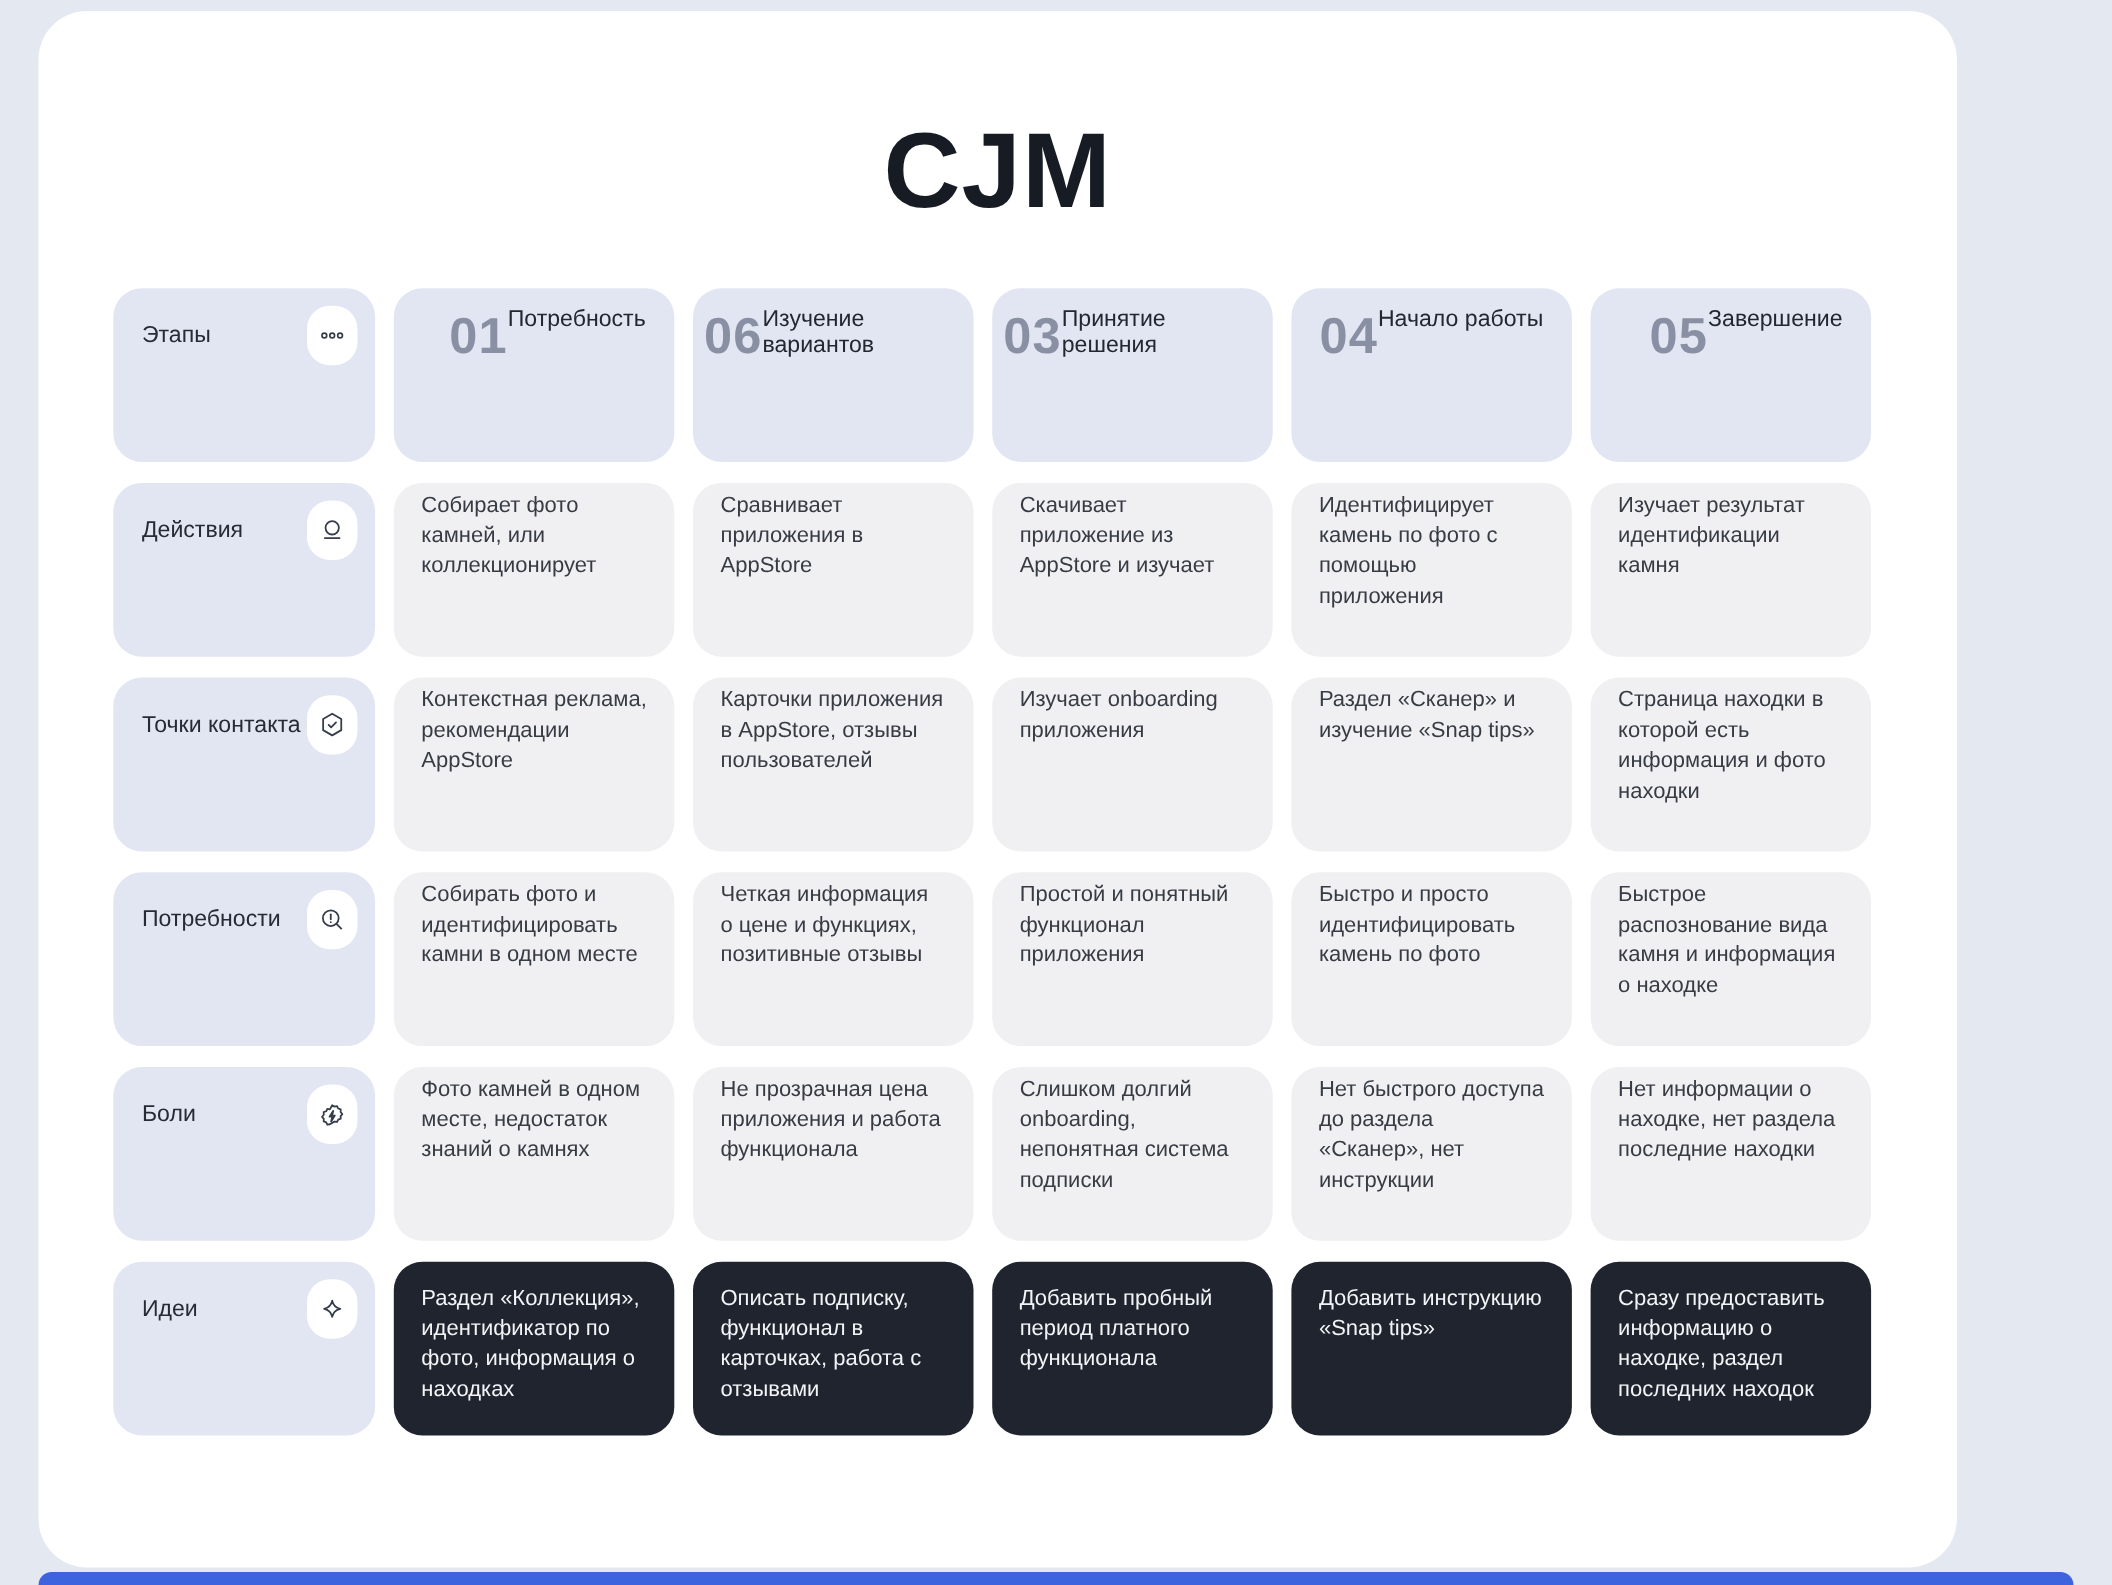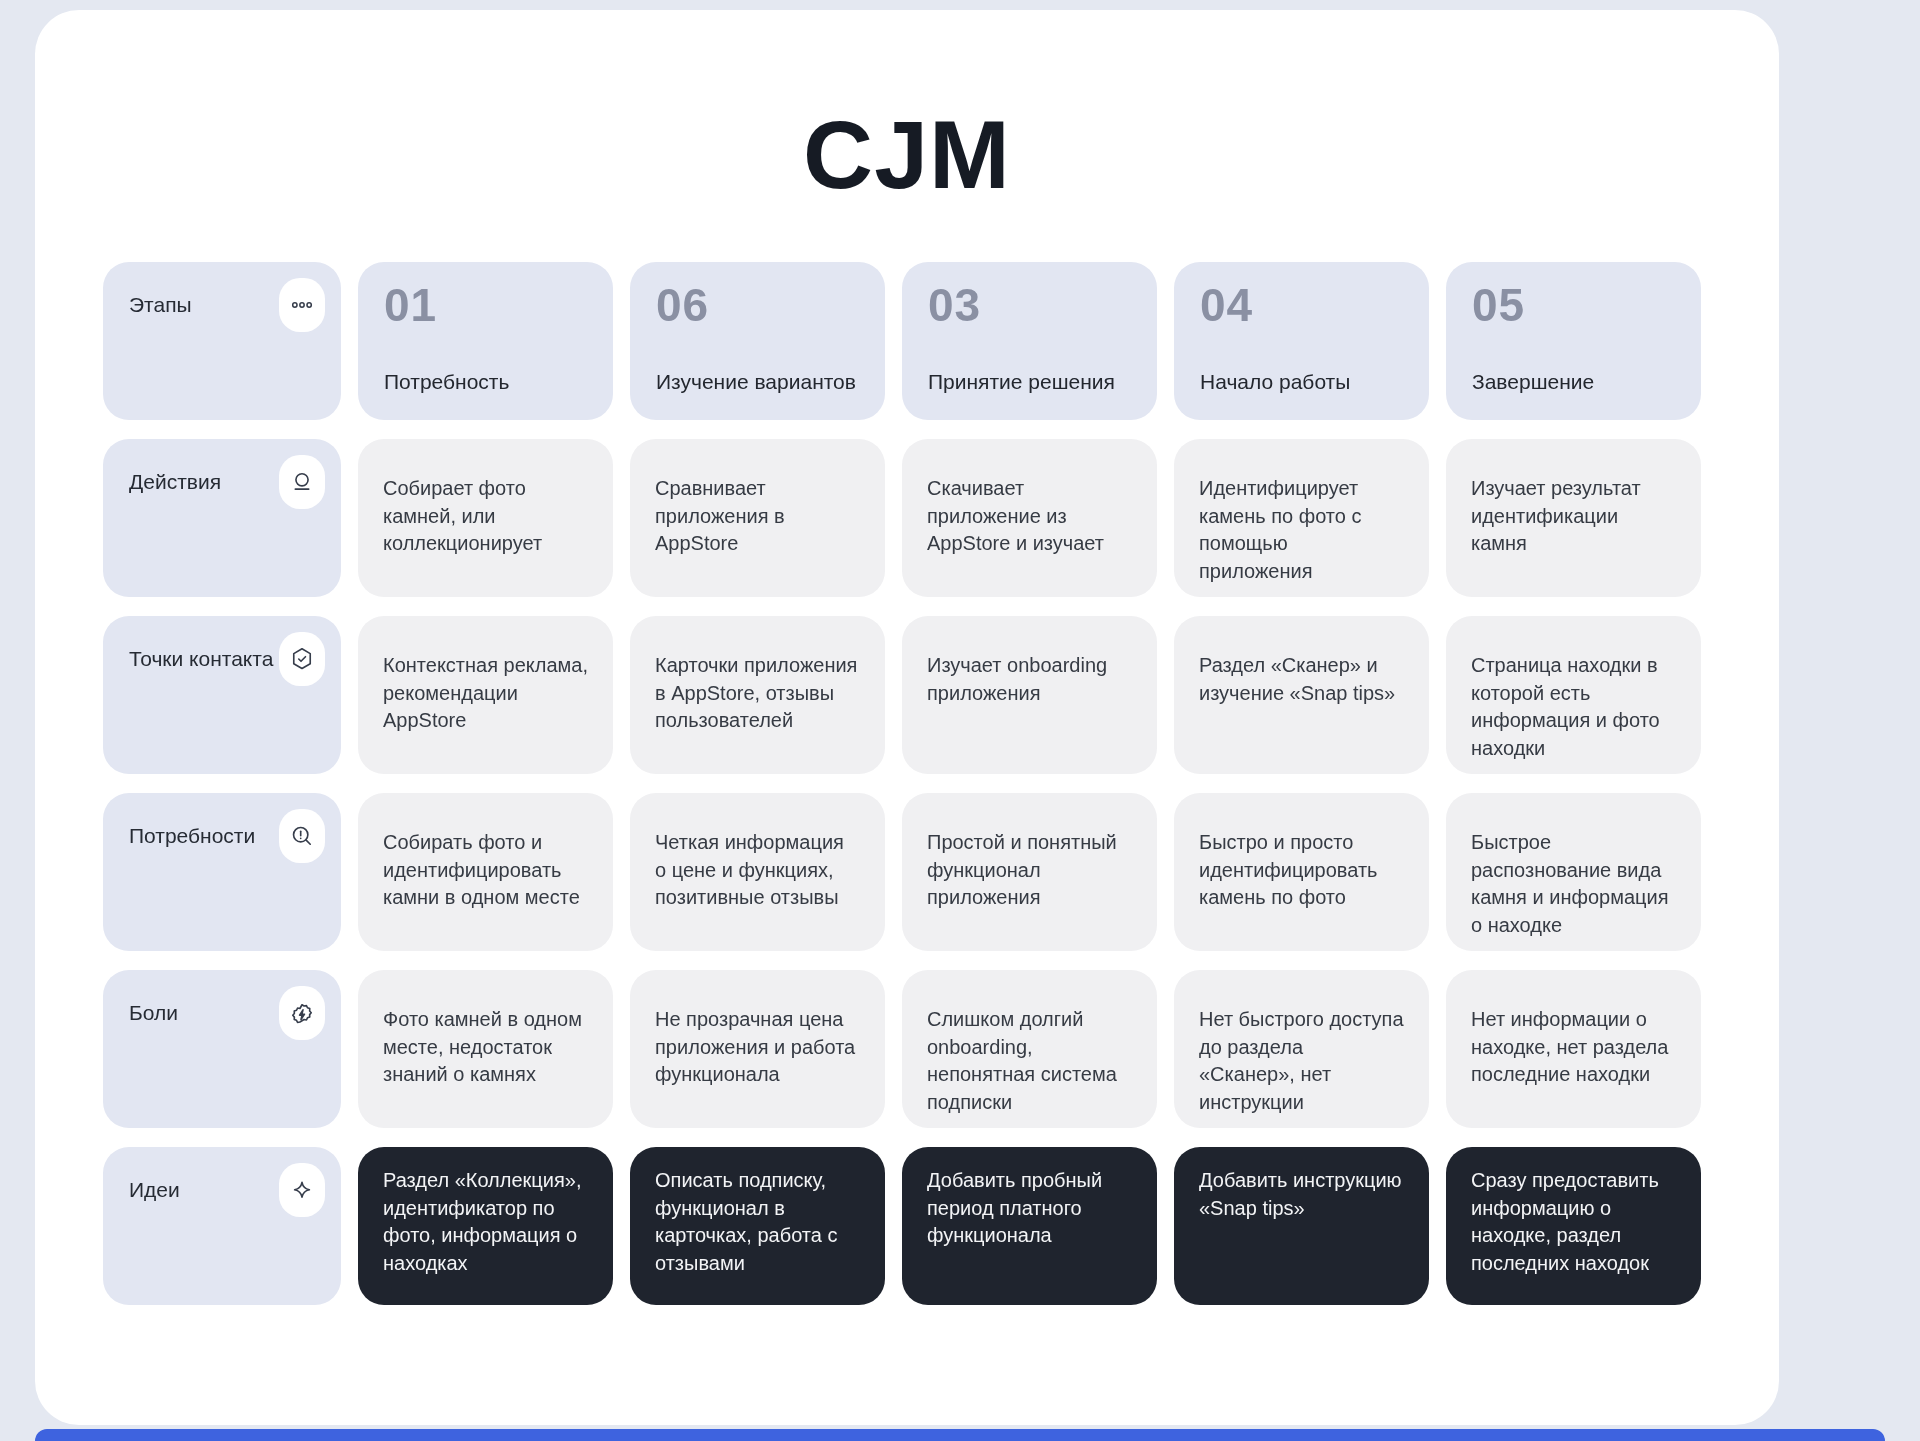--- a/index.html
+++ b/index.html
@@ -24,41 +24,41 @@
     position:absolute;left:56px;top:252px;
     display:grid;
     grid-template-columns:250px repeat(5,255px);
     grid-auto-rows:158px;
     column-gap:17px;row-gap:19px;
   }
   .cell{border-radius:26px;box-sizing:border-box;}
   .lavender{background:#E2E6F2;}
   .light{
     background:#F0F0F2;
-    padding:36px 25px;
+    padding:7px 25px;
     font-size:20px;line-height:1.38;color:#363B44;
   }
   .dark{
     background:#1F242E;
     padding:20px 25px;
     font-size:20px;line-height:1.38;color:#F3F4F6;
   }
   .label-cell{
     padding:16px 16px 28px 26px;
     display:flex;justify-content:space-between;align-items:flex-start;margin-left:12px;
   }
   .label-text{font-size:21px;color:#262B34;padding-top:15px;}
   .icon-pill{
     width:46px;height:54px;background:#FFFFFF;border-radius:21px;
     display:flex;align-items:center;justify-content:center;flex:none;
   }
   .icon-pill svg{display:block;}
   .header-cell{
-    padding:16px 26px 26px 26px;
-    display:flex;flex-direction:column;justify-content:space-between;
+    padding:16px 26px 26px 10px;
+    display:flex;justify-content:flex-end;
   }
   .stage-number{font-size:46px;font-weight:700;color:#8A90A3;letter-spacing:1px;}
   .stage-name{font-size:21px;color:#23272F;}
   .bottom-bar{
     position:absolute;left:35px;right:35px;bottom:0;height:12px;
     background:#3E63DF;border-radius:14px 14px 0 0;
   }
 </style>
 </head>
 <body>

